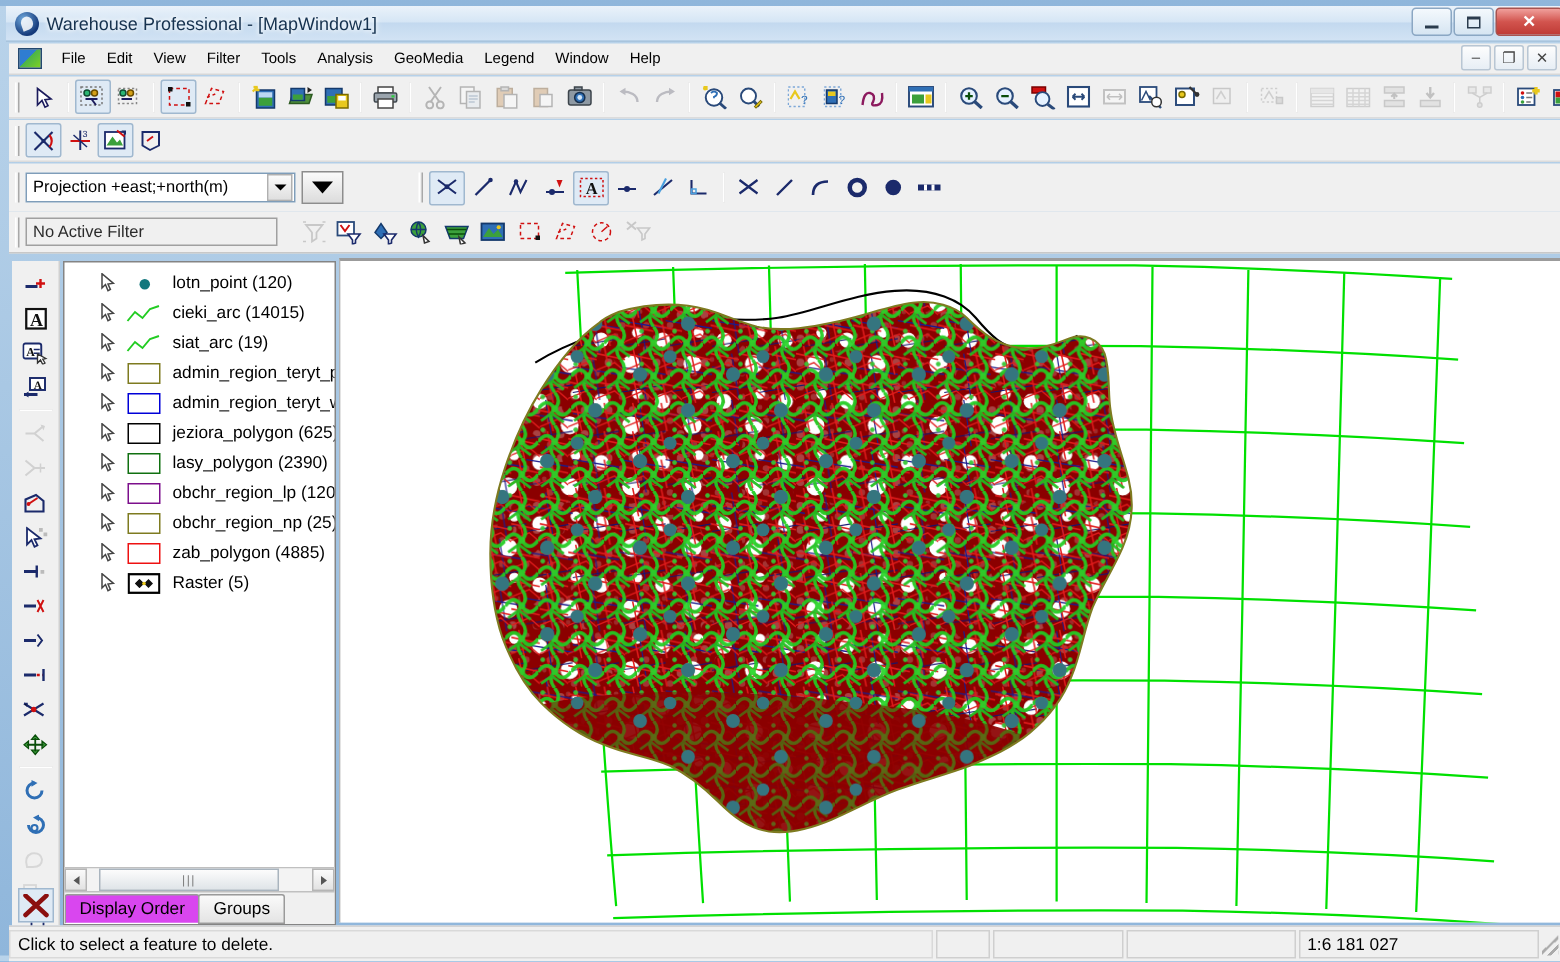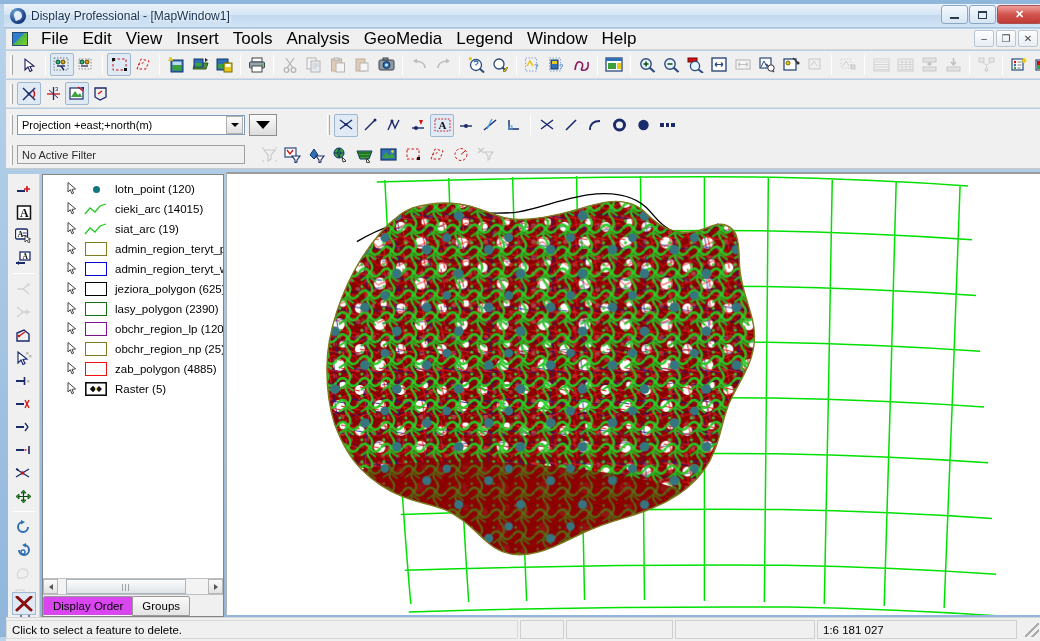--- a/index.html
+++ b/index.html
@@ -68,21 +68,21 @@
     background: #f0f0f0;
     display: flex; align-items: center;
     border-bottom: 1px solid #d7d7d7;
   }
   .menu-appicon {
     width: 16px; height: 14px; margin: 0 6px 0 6px; flex: none;
     background: linear-gradient(135deg,#2f7dd1 0%, #2f7dd1 45%, #4bb34b 46%, #7ed321 100%);
     border: 1px solid #24486f;
   }
   .menu-item {
-    padding: 2px 7px; font-size: 17px; color: #000; cursor: default;
+    padding: 2px 7px; font-size: 10px; color: #000; cursor: default;
     white-space: nowrap;
   }
   .mdi-btns { position: absolute; right: 4px; top: 1px; display: flex; gap: 2px; }
   .mdibtn {
     width: 20px; height: 17px; border: 1px solid #b8c6d4; border-radius: 2px;
     background: linear-gradient(180deg,#fdfdfd,#e7eef5);
     display: flex; align-items: center; justify-content: center;
     font-size: 10px; color: #444;
   }
 
@@ -231,55 +231,55 @@
   #statusbar {
     position: absolute; left: 2px; top: 613px; width: 1036px; height: 24px;
     background: #f0f0f0; border-top: 1px solid #d4d4d4;
     display: flex; align-items: center;
   }
   .sb-panel {
     height: 19px; border: 1px solid #cfcfcf; background:#f0f0f0;
     display:flex; align-items:center; padding-left:5px;
     font-size:11.5px; color:#000; margin-right:2px;
   }
-  .sb-main { flex: none; width: 512px; border-color:#d9d9d9; }
+  .sb-main { flex: none; width: 616px; border-color:#d9d9d9; }
   .sb-grip {
     width: 14px; height: 14px; margin-left:auto; margin-right:3px;
     background:
       linear-gradient(135deg, transparent 45%, #aaa 45%, #aaa 55%, transparent 55%),
       linear-gradient(135deg, transparent 70%, #aaa 70%, #aaa 80%, transparent 80%);
   }
 </style>
 </head>
 <body>
 
 <div id="app" class="outer-frame">
 
   <div class="titlebar">
     <div class="title-ico"></div>
-    <div class="title-text">Display Professional - [MapWindow1]</div>
+    <div class="title-text">Warehouse Professional - [MapWindow1]</div>
     <div class="win-btns">
       <div class="wbtn">
           <div class="glyph-min"></div>
         </div>
       <div class="wbtn">
           <div class="glyph-max"></div>
         </div>
       <div class="wbtn close">
           <span>✕</span>
         </div>
     </div>
   </div>
 
   <div class="menubar">
     <div class="menu-appicon"></div>
     <div class="menu-item">File</div>
     <div class="menu-item">Edit</div>
     <div class="menu-item">View</div>
-    <div class="menu-item">Insert</div>
+    <div class="menu-item">Filter</div>
     <div class="menu-item">Tools</div>
     <div class="menu-item">Analysis</div>
     <div class="menu-item">GeoMedia</div>
     <div class="menu-item">Legend</div>
     <div class="menu-item">Window</div>
     <div class="menu-item">Help</div>
     <div class="mdi-btns">
       <div class="mdibtn">
           <span>–</span>
         </div>
@@ -619,21 +619,21 @@
       <svg width="17" height="16" viewBox="0 0 17 16">
           <path d="M2 2 L13 2 L13 11 L7 14 L2 11 Z" fill="none" stroke="#1b2a6b" stroke-width="1.3"></path>
           <path d="M5 8 L9 5" stroke="#d01010" stroke-width="1.2"></path>
         </svg>
     </div>
   </div>
 
   <div class="toolbar" id="toolbar-proj">
     <div class="tb-grip"></div>
 
-    <div class="combo" style="width:228px;">
+    <div class="combo" style="width:180px;">
       <span class="val">Projection +east;+north(m)</span>
       <span class="arrow">
           <span class="caret-dn"></span>
         </span>
     </div>
 
     <div class="bigarrow" style="margin-left:4px;">
       <span class="caret-dn"></span>
     </div>
 
@@ -717,21 +717,21 @@
       <svg width="19" height="14" viewBox="0 0 19 14">
           <rect x="2" y="5" width="15" height="4" fill="#1b2a6b"></rect>
           <rect x="6" y="5" width="2" height="4" fill="#fff"></rect>
           <rect x="11" y="5" width="2" height="4" fill="#fff"></rect>
         </svg>
     </div>
   </div>
 
   <div class="toolbar" id="toolbar-filter">
     <div class="tb-grip"></div>
-    <div class="filter-box" style="width:228px;">
+    <div class="filter-box" style="width:168px;">
       <span>No Active Filter</span>
     </div>
     <div style="width:12px;"></div>
 
     <div class="tbtn disabled">
       <svg width="17" height="15" viewBox="0 0 17 15">
           <path d="M3 3 h11 l-4 5 v4 l-3 2 v-6 z" fill="none" stroke="#888" stroke-width="1.2"></path>
           <path d="M1 1 l2 0 M16 1 l-2 0 M1 14 l2 0 M16 14 l-2 0" stroke="#888"></path>
         </svg>
     </div>

